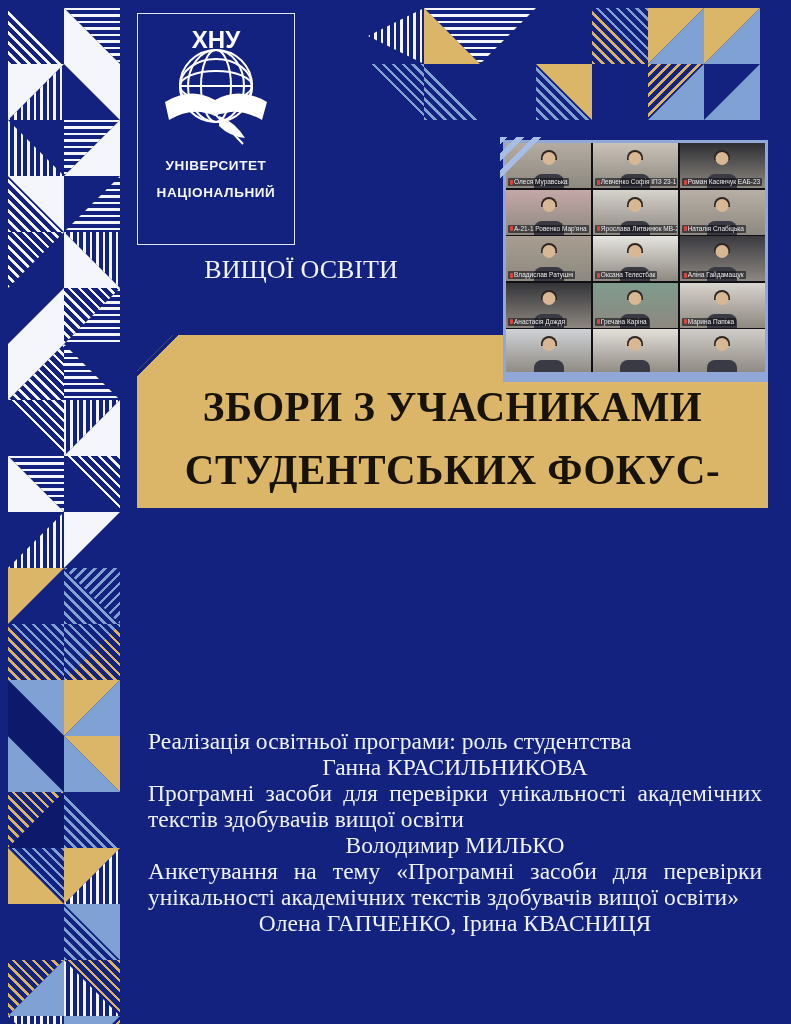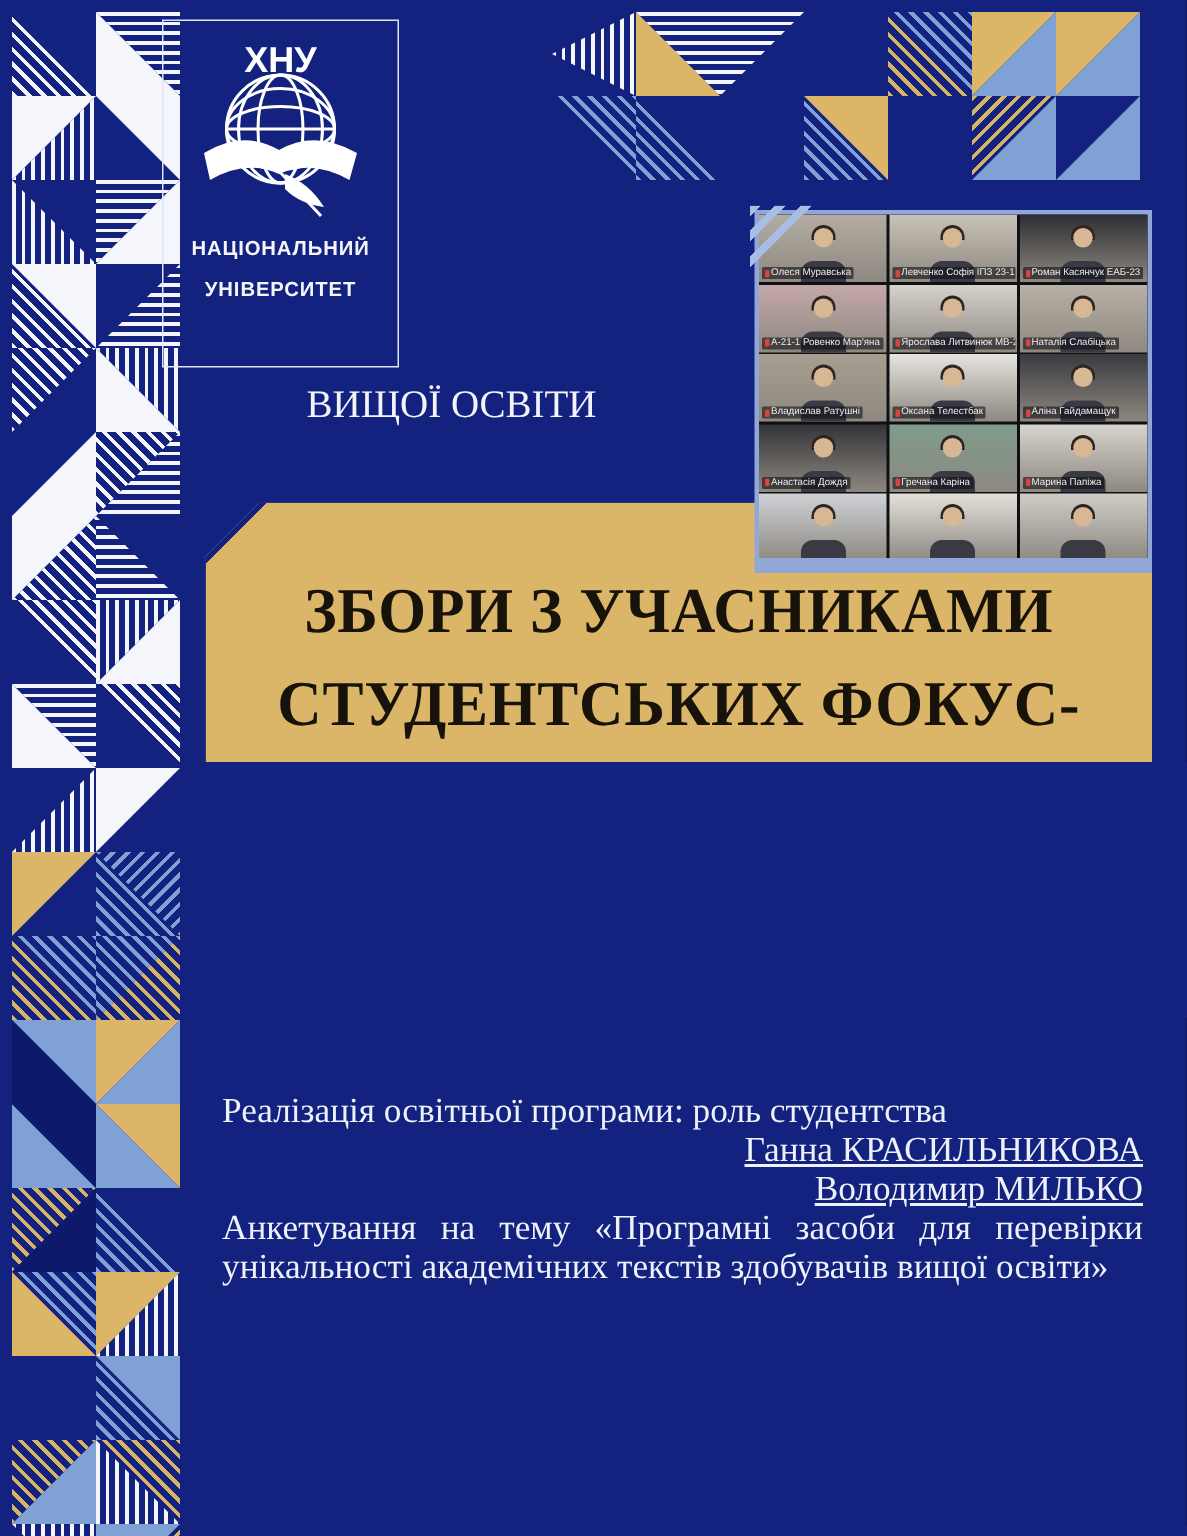--- a/index.html
+++ b/index.html
@@ -21,21 +21,21 @@
   .f-navy{background:#0d1a6b;}
   .f-sh{background:repeating-linear-gradient(to bottom,#f4f6fc 0 2.5px,transparent 2.5px 6.5px);}
   .f-sv{background:repeating-linear-gradient(to right,#f4f6fc 0 2.5px,transparent 2.5px 6.5px);}
   .f-sd{background:repeating-linear-gradient(45deg,#f4f6fc 0 2.5px,transparent 2.5px 7px);}
   .f-sds{background:repeating-linear-gradient(45deg,#7fa1d4 0 2.5px,transparent 2.5px 7px);}
   .f-hs{background:repeating-linear-gradient(135deg,#7fa1d4 0 2.5px,transparent 2.5px 7px);}
   .f-hg{background:repeating-linear-gradient(45deg,#d9b365 0 2.5px,transparent 2.5px 7px);}
   .f-hgd{background:repeating-linear-gradient(135deg,#d9b365 0 2.5px,transparent 2.5px 7px);}
   
   .logo-box{
-    position:absolute;left:108px;top:13px;width:158px;height:232px;
+    position:absolute;left:137px;top:13px;width:158px;height:232px;
     border:1.5px solid #dfe4f2;box-sizing:border-box;text-align:center;
   }
   .logo-box svg{display:block;margin:10px auto 0;}
   .uni-line{
     font-family:"Liberation Sans",sans-serif;font-size:13.5px;font-weight:700;
     letter-spacing:.6px;color:#f4f6fb;line-height:27px;
   }
   
   .dept{
     position:absolute;left:110px;top:253px;width:382px;text-align:center;
@@ -85,21 +85,21 @@
   .grid-stripes{
     position:absolute;left:-3px;top:-3px;width:46px;height:46px;
     clip-path:polygon(0 0,100% 0,0 100%);
     background:repeating-linear-gradient(135deg,#a8bde4 0 5px,transparent 5px 12px);
   }
   
   .datetime{position:absolute;left:516px;top:524px;color:#e3eaf8;font-size:30px;line-height:41px;}
   .zoom-info{position:absolute;left:148px;top:599px;color:#eef1fa;font-size:24px;line-height:30px;}
   .agenda{position:absolute;left:148px;top:728px;width:614px;color:#eef1fa;font-size:23.5px;line-height:26px;}
   .agenda .topic{text-align:justify;}
-  .agenda .speakers{text-align:right;text-decoration:underline;}
+  .agenda .speakers{text-align:center;}
 </style>
 </head>
 <body>
 
 <div class="poster">
 
   <div id="leftPattern">
       <div class="cell" style="left: 8px; top: 8px;">
         <div class="tri bl f-sd"></div>
       </div>
@@ -290,22 +290,22 @@
         <ellipse cx="59" cy="62" rx="36" ry="27"></ellipse>
       </g>
       <g fill="#ffffff">
         <path d="M8 78 Q34 62 58 76 Q82 62 110 78 L105 96 Q80 82 58 92 Q36 82 12 96 Z"></path>
       </g>
       <g>
         <path d="M62 92 Q78 98 88 114 Q72 112 62 102 Z" fill="#ffffff"></path>
         <line x1="58" y1="90" x2="86" y2="120" stroke="#ffffff" stroke-width="2"></line>
       </g>
     </svg>
+    <div class="uni-line">УНІВЕРСИТЕТ</div>
     <div class="uni-line">НАЦІОНАЛЬНИЙ</div>
-    <div class="uni-line">УНІВЕРСИТЕТ</div>
   </div>
 
   <div class="dept">
     <div>ВИЩОЇ ОСВІТИ</div>
   </div>
 
   <div class="banner">
     <div class="banner-stripes"></div>
     <div class="banner-title">
       <div>ЗБОРИ З УЧАСНИКАМИ</div>
@@ -442,17 +442,19 @@
     <div class="grid-stripes"></div>
   </div>
 
   <div class="datetime">
   </div>
 
 
   <div class="agenda">
     <div class="topic">Реалізація освітньої програми: роль студентства</div>
     <div class="speakers">Ганна КРАСИЛЬНИКОВА</div>
+    <div class="topic">Програмні засоби для перевірки унікальності академічних текстів здобувачів вищої освіти</div>
     <div class="speakers">Володимир МИЛЬКО</div>
     <div class="topic">Анкетування на тему «Програмні засоби для перевірки унікальності академічних текстів здобувачів вищої освіти»</div>
+    <div class="speakers">Олена ГАПЧЕНКО, Ірина КВАСНИЦЯ</div>
   </div>
 
 </div>
 
 </body></html>

